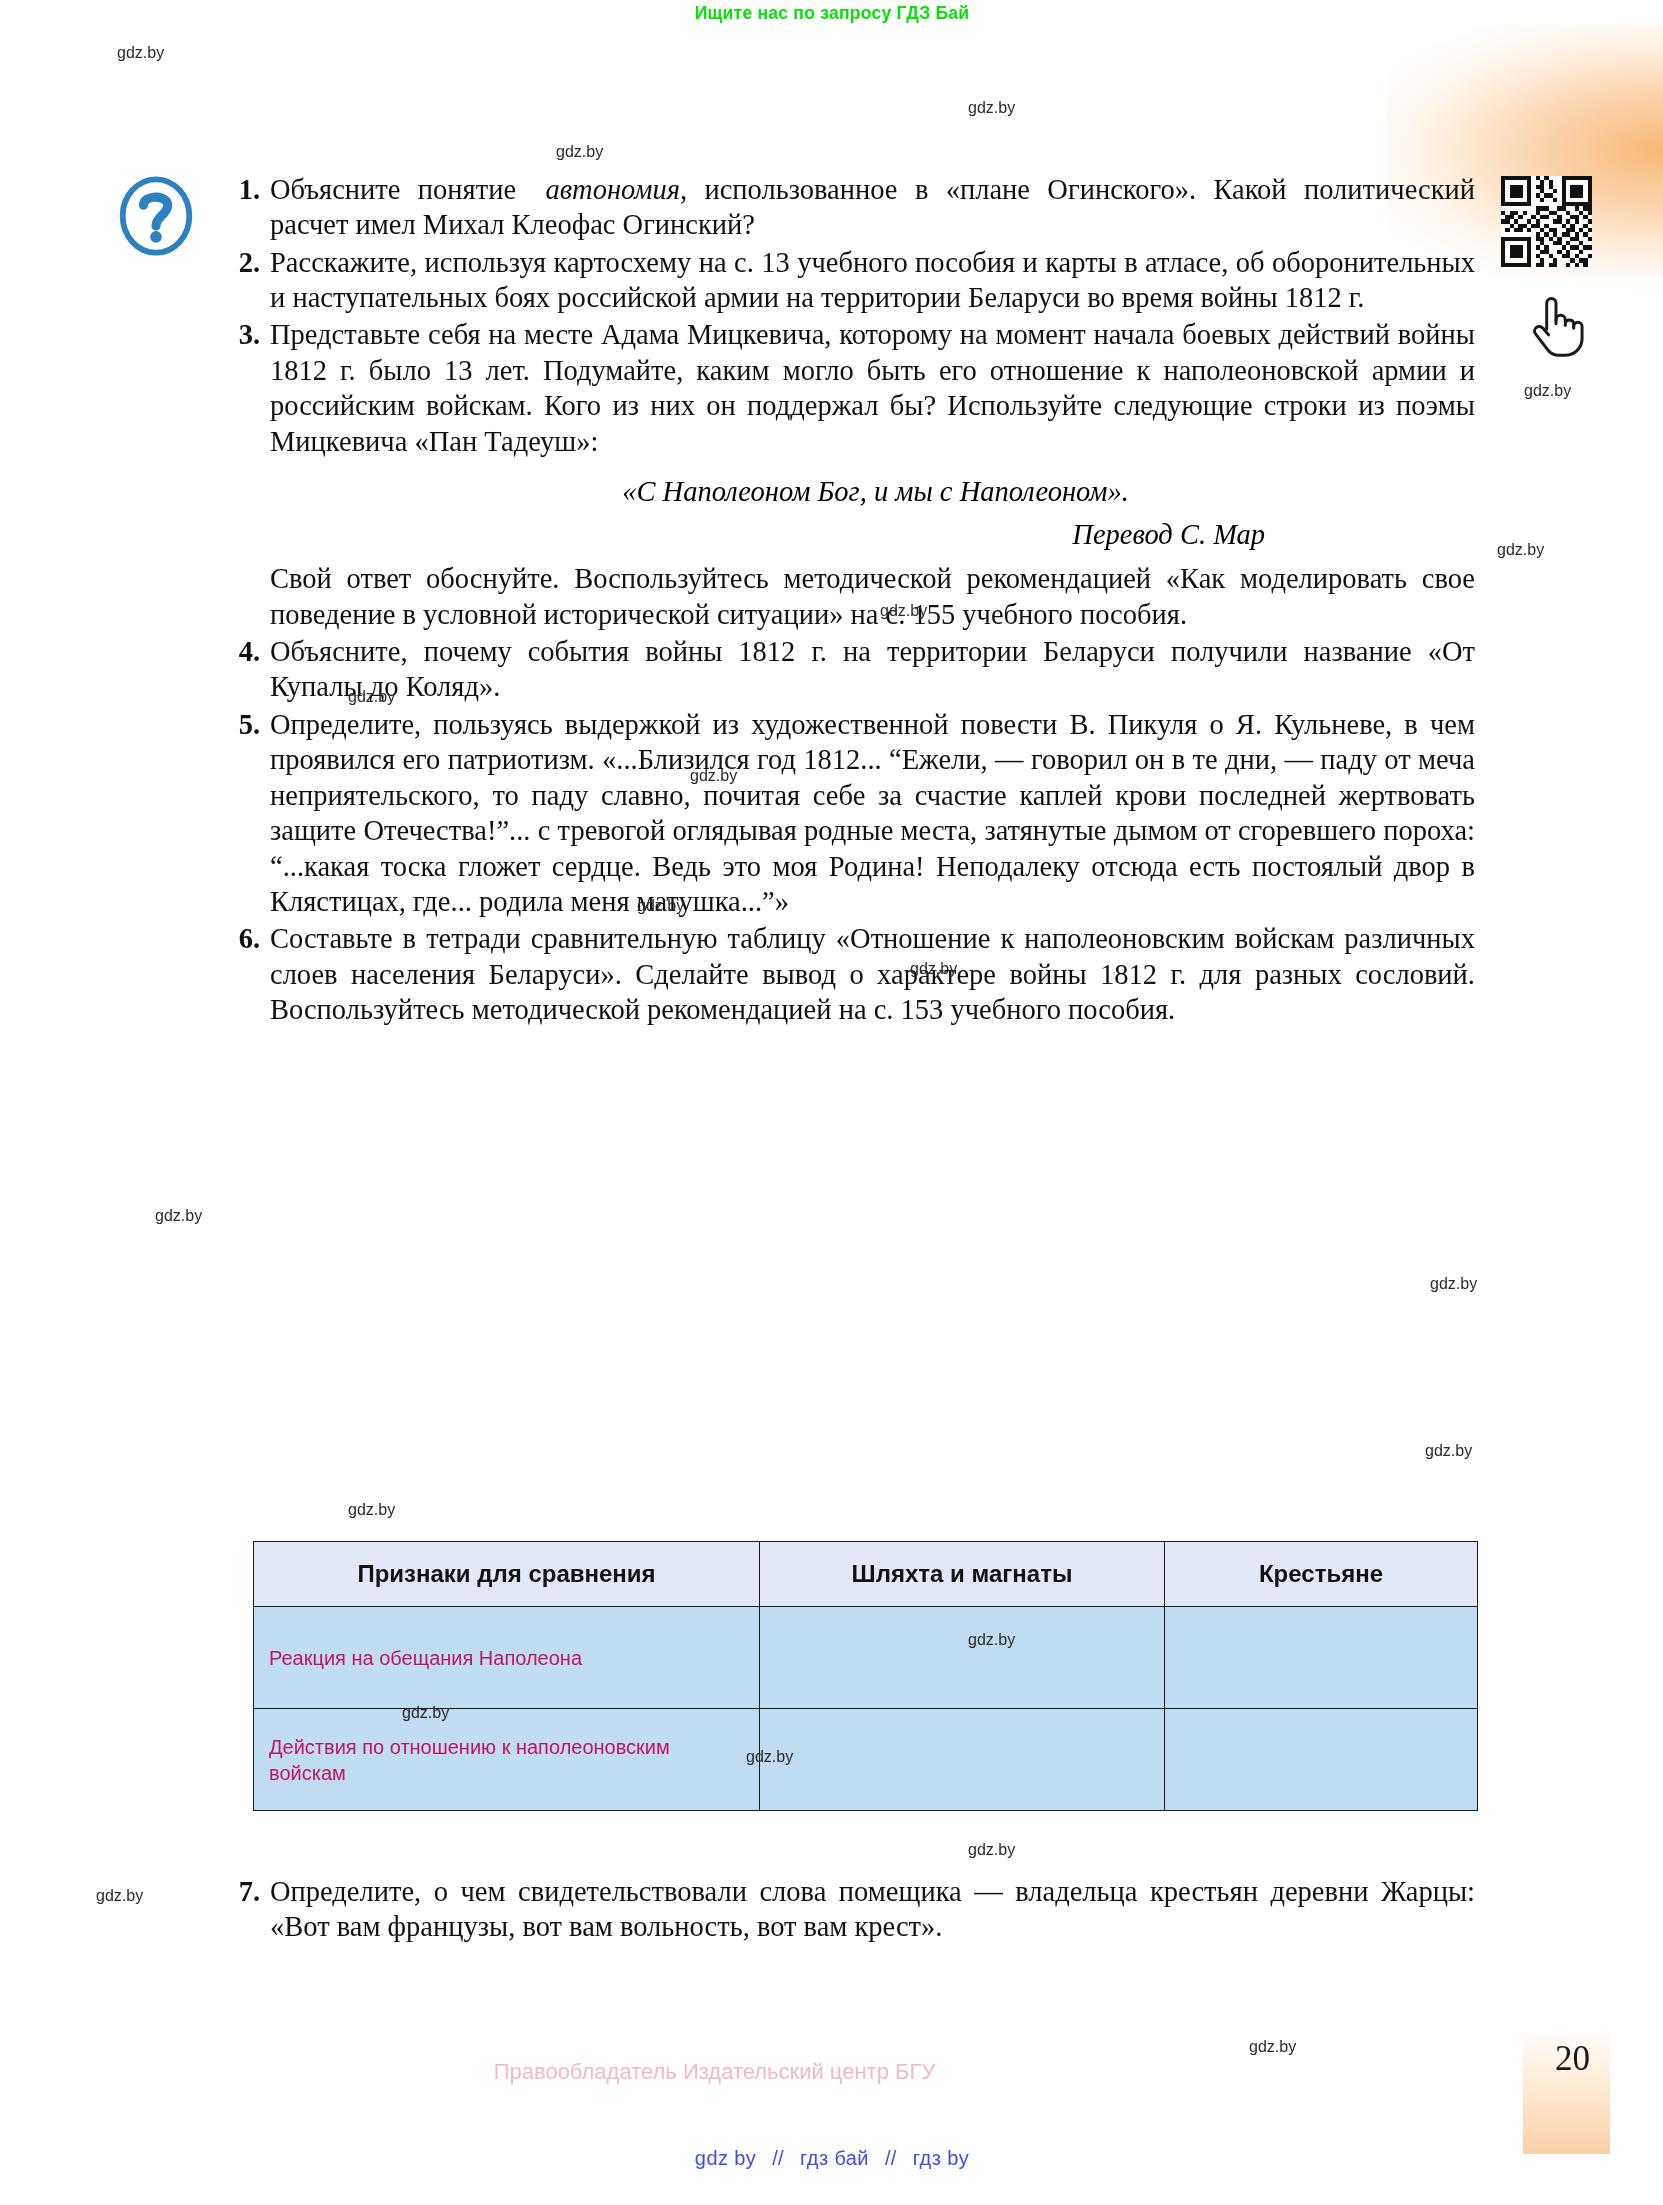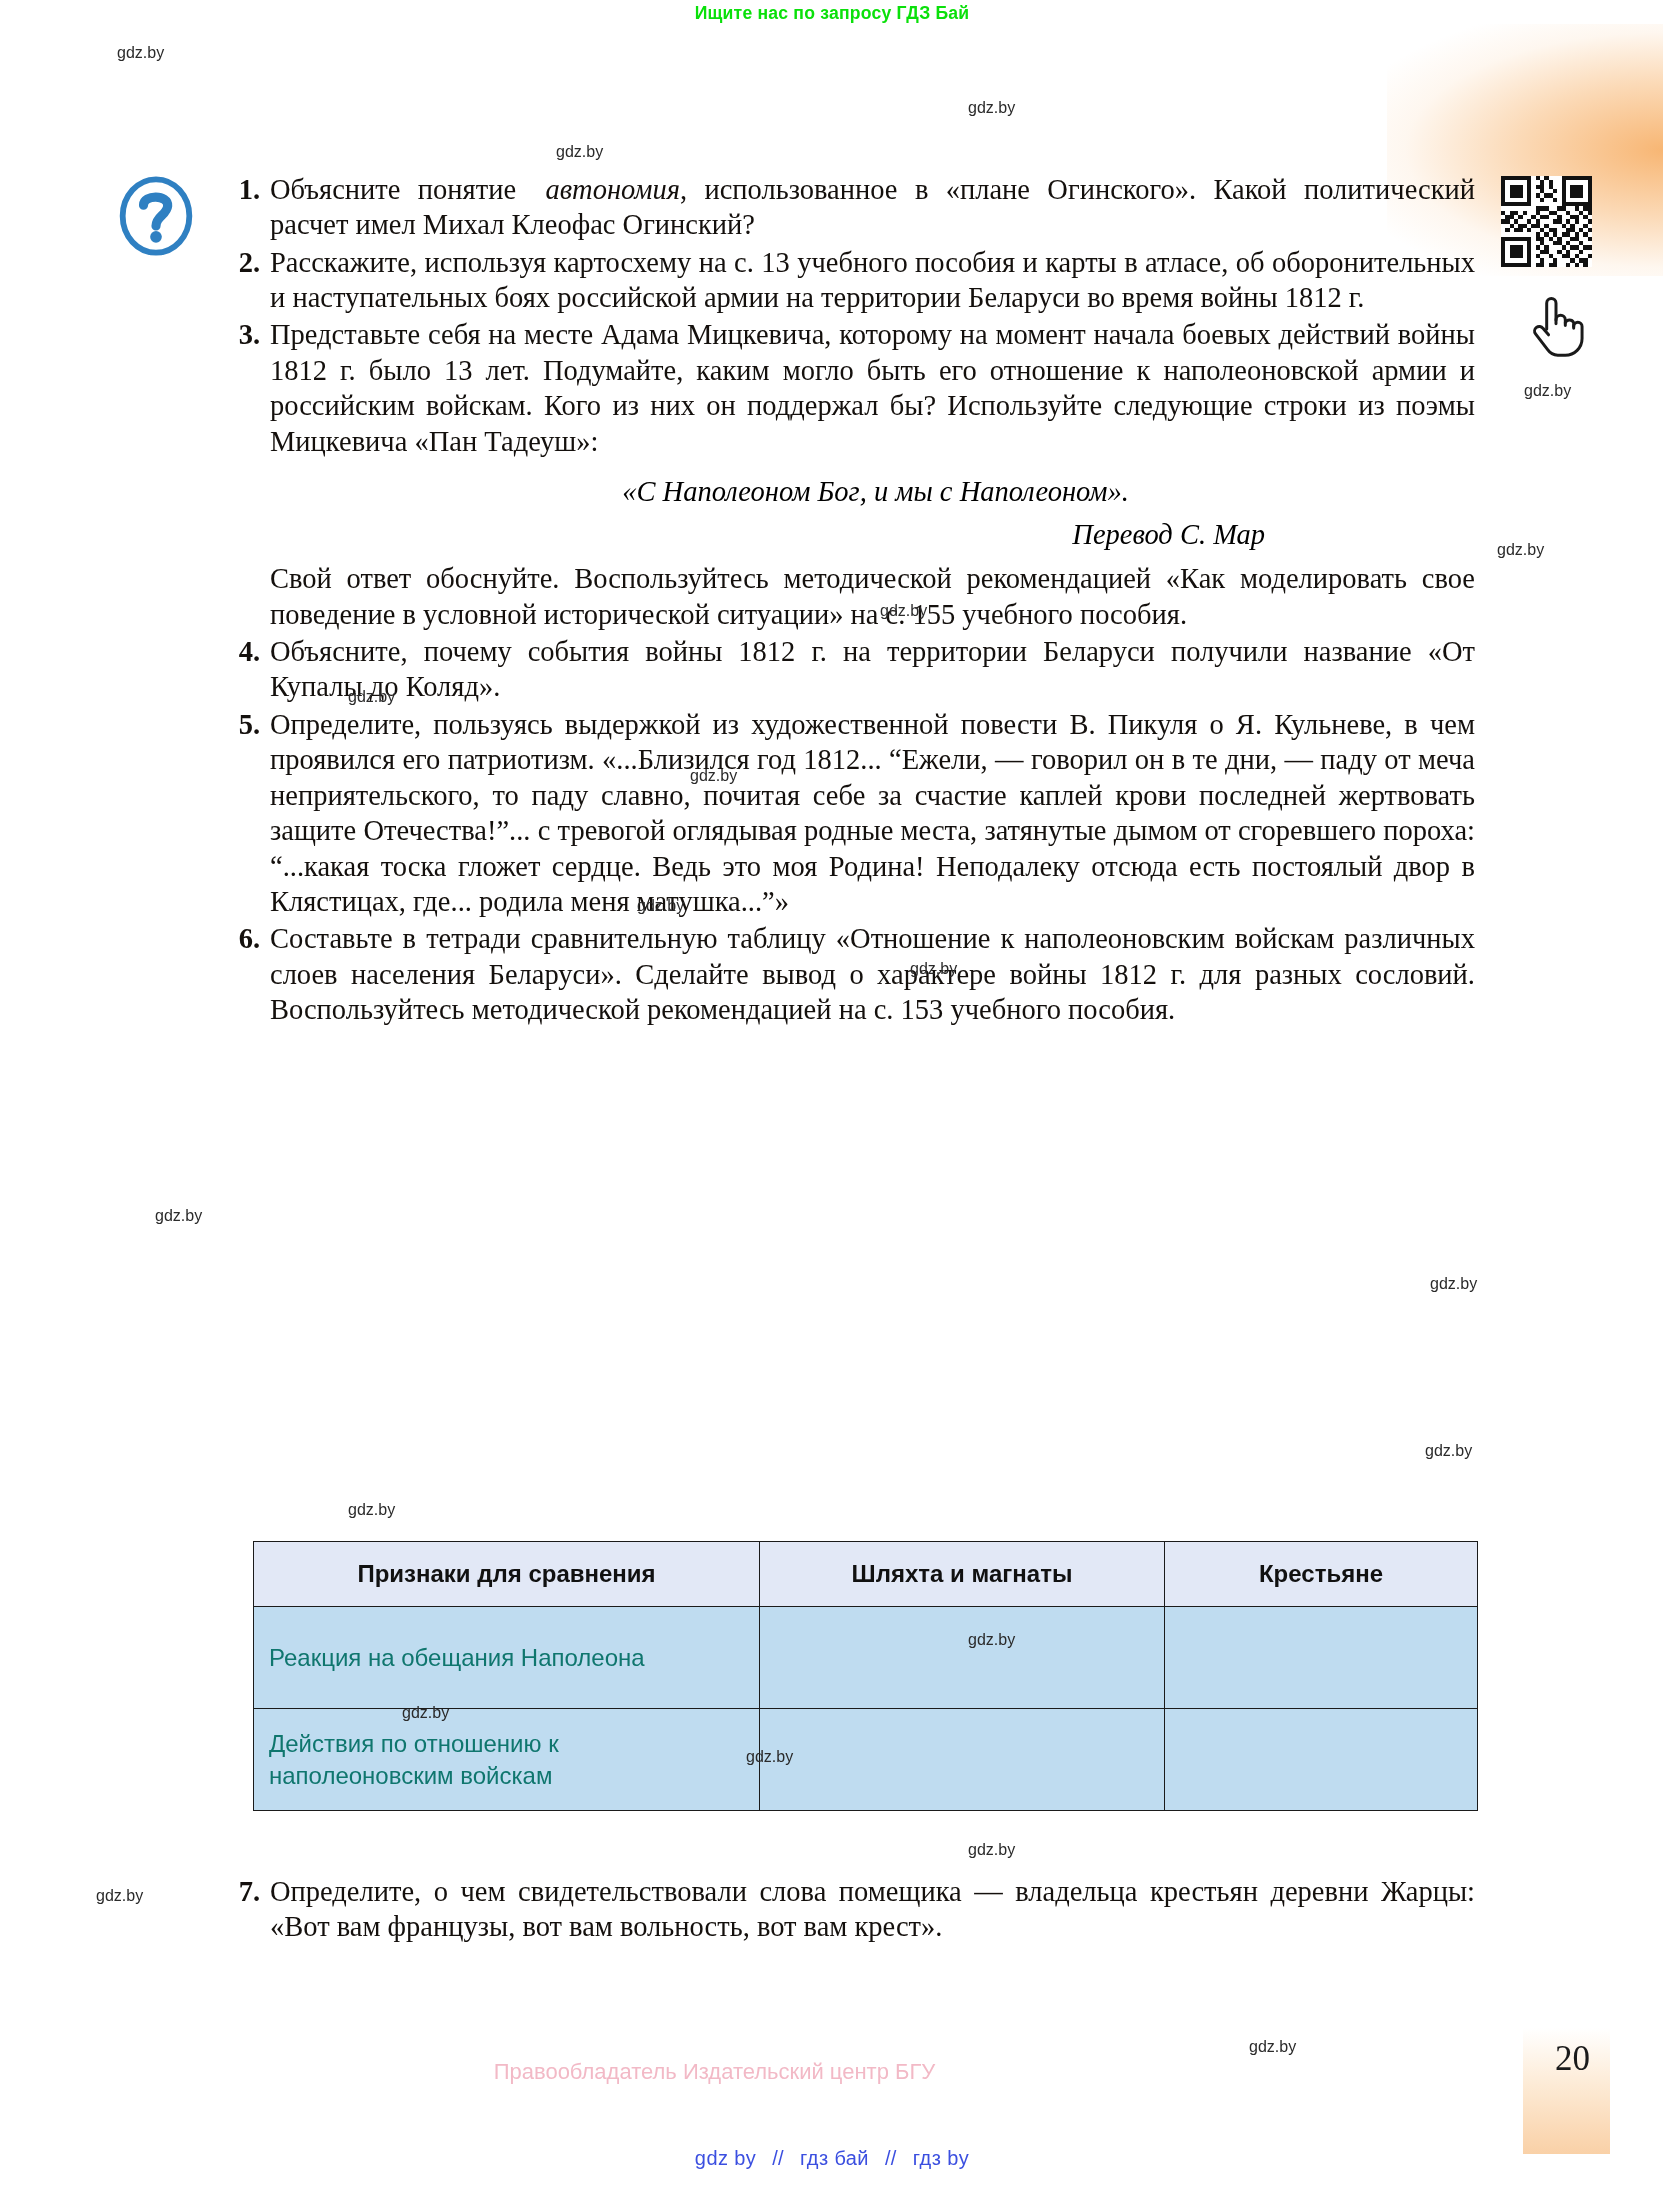--- a/index.html
+++ b/index.html
@@ -147,24 +147,24 @@
   .cmp-table thead th {
     background: #e2e8f6;
     font-size: 24px;
     font-weight: bold;
     text-align: center;
     height: 62px;
     color: #111;
   }
   .cmp-table tbody td {
     background: #bfdcf0;
-    font-size: 24px;
+    font-size: 20px;
     height: 91px;
     padding: 5px 15px;
-    color: #0f766e;
+    color: #be185d;
     line-height: 1.30;
   }
   .cmp-table tbody td.blank { padding: 0; }
   .col-a { width: 503px; }
   .col-b { width: 402px; }
   .col-c { width: 310px; }
 
   
   .item7 {
     position: absolute;

